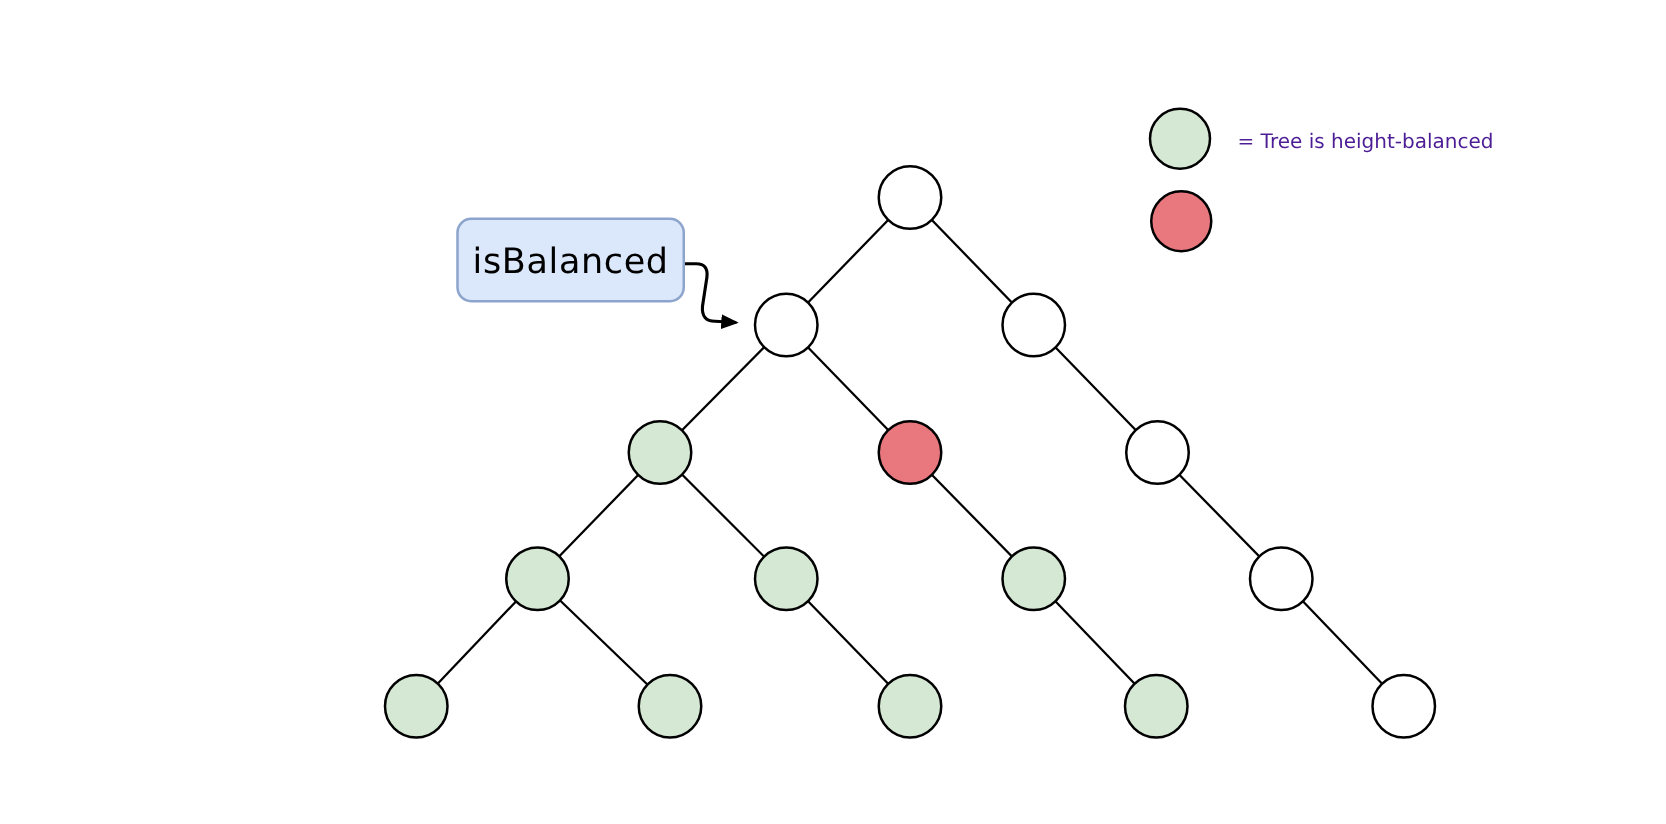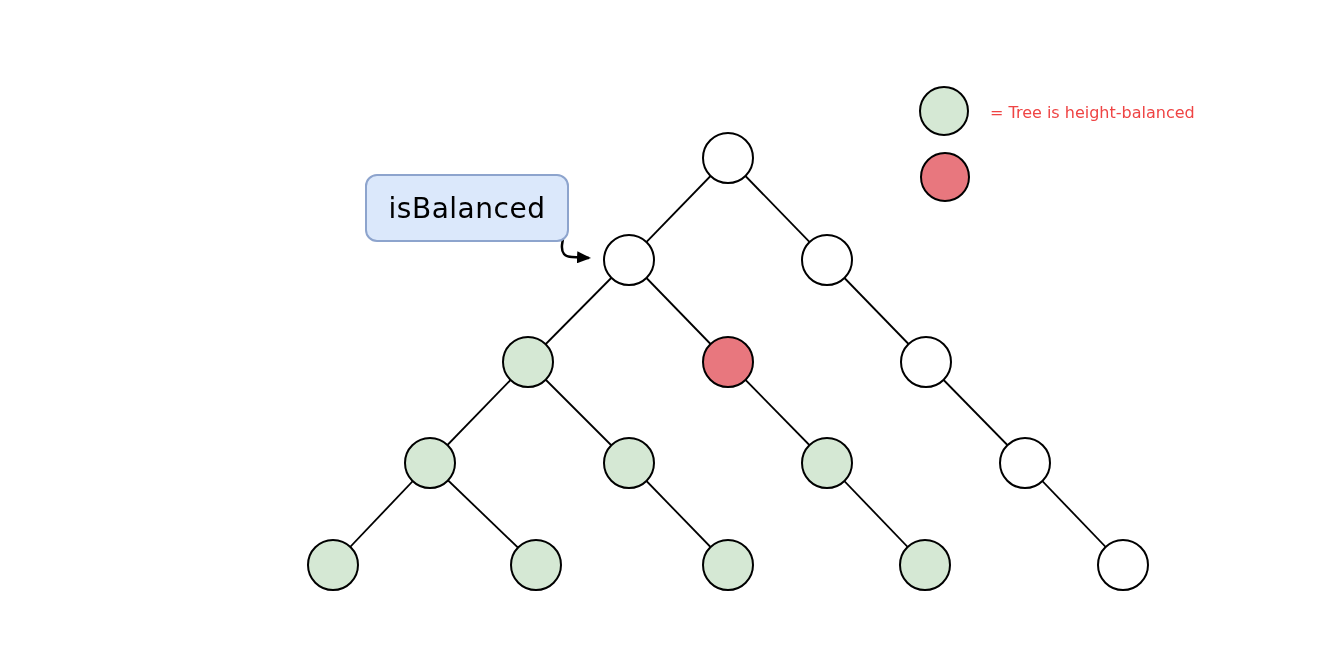--- a/index.html
+++ b/index.html
@@ -17,21 +17,21 @@
   }
   #tree-svg {
     position: absolute;
     left: 0;
     top: 0;
   }
   .callout {
     position: absolute;
     left: 365px;
     top: 174px;
-    width: 204px;
+    width: 183px;
     height: 68px;
     box-sizing: border-box;
     border: 2px solid #8da4cd;
     border-radius: 12px;
     background: #dbe8fb;
     display: flex;
     align-items: center;
     justify-content: center;
   }
   .callout-text {
@@ -48,21 +48,21 @@
     border-radius: 50%;
   }
   #legend-swatch-balanced { left: 919px; top: 86px; }
   #legend-swatch-unbalanced { left: 920px; top: 152px; }
   .legend-line {
     position: absolute;
     left: 990px;
     height: 26px;
     line-height: 26px;
     font-size: 16px;
-    color: #ef4444;
+    color: #4c1d95;
     white-space: pre;
   }
   #legend-line-balanced { top: 100px; }
   #legend-line-unbalanced { top: 168px; }
   .legend-bold { font-weight: bold; }
 </style>
 </head>
 <body>
 
 <div id="stage">

